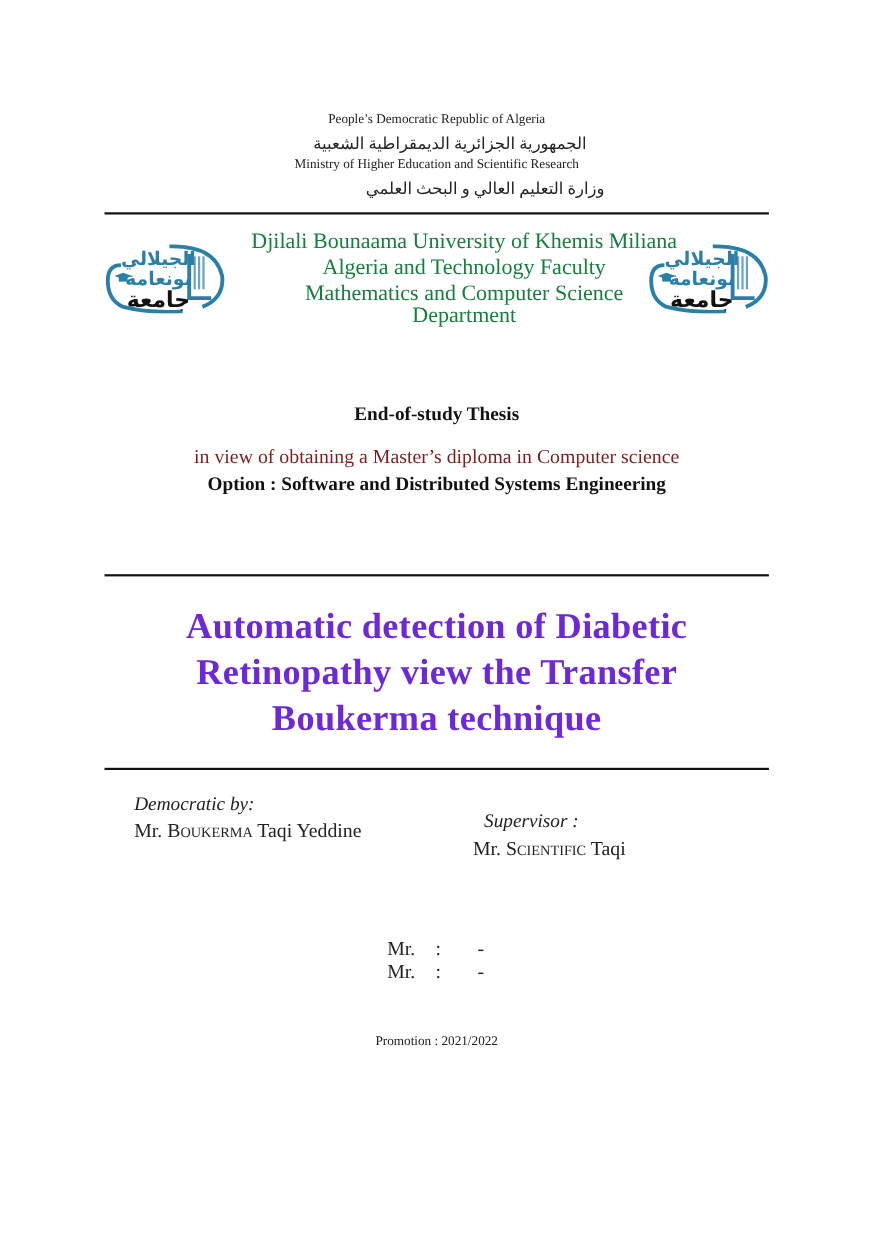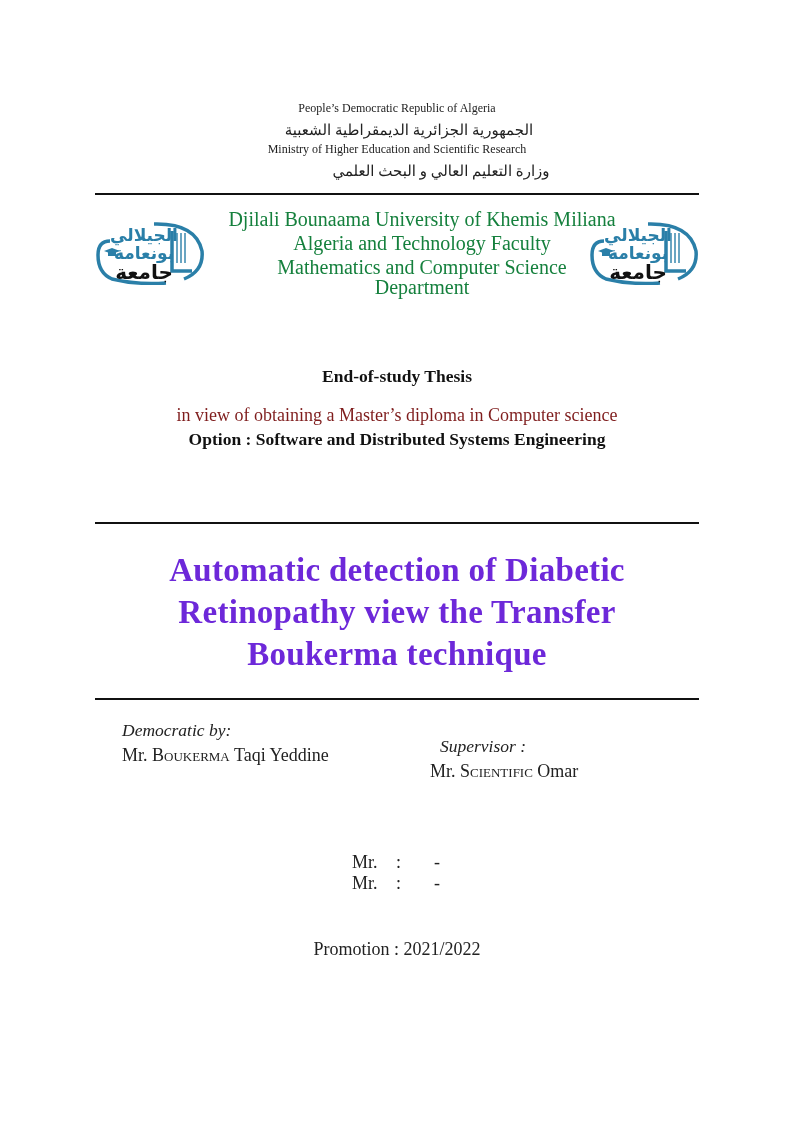--- a/index.html
+++ b/index.html
@@ -74,21 +74,21 @@
       font-size: 18px;
       color: #222;
       white-space: nowrap;
       display: flex;
     }
     .jury-row span { display: inline-block; }
     .jury-title { width: 44px; }
     .jury-colon { width: 38px; text-align: left; }
     .jury-value { width: 20px; }
     .promotion {
-      font-size: 18px;
+      font-size: 12px;
       color: #222;
     }
     .logo {
       position: absolute;
       width: 110px;
       height: 64px;
     }
   </style>
 </head>
 <body>
@@ -161,21 +161,21 @@
   <div class="abs name-line" style="left:122px; top:745px;">
     <span>Mr.</span>
     <span class="smallcaps">Boukerma</span>
     <span>Taqi Yeddine</span>
   </div>
 
   <div class="abs label-italic" style="left:430px; top:736px;margin-left:10px;">Supervisor :</div>
   <div class="abs name-line" style="left:430px; top:761px;">
     <span>Mr.</span>
     <span class="smallcaps">Scientific</span>
-    <span>Omar</span>
+    <span>Taqi</span>
   </div>
 
 
   <div class="abs jury-row" style="left:352px; top:852px;">
     <span class="jury-title">Mr.</span>
     <span class="jury-colon">:</span>
     <span class="jury-value">-</span>
   </div>
   <div class="abs jury-row" style="left:352px; top:873px;">
     <span class="jury-title">Mr.</span>

